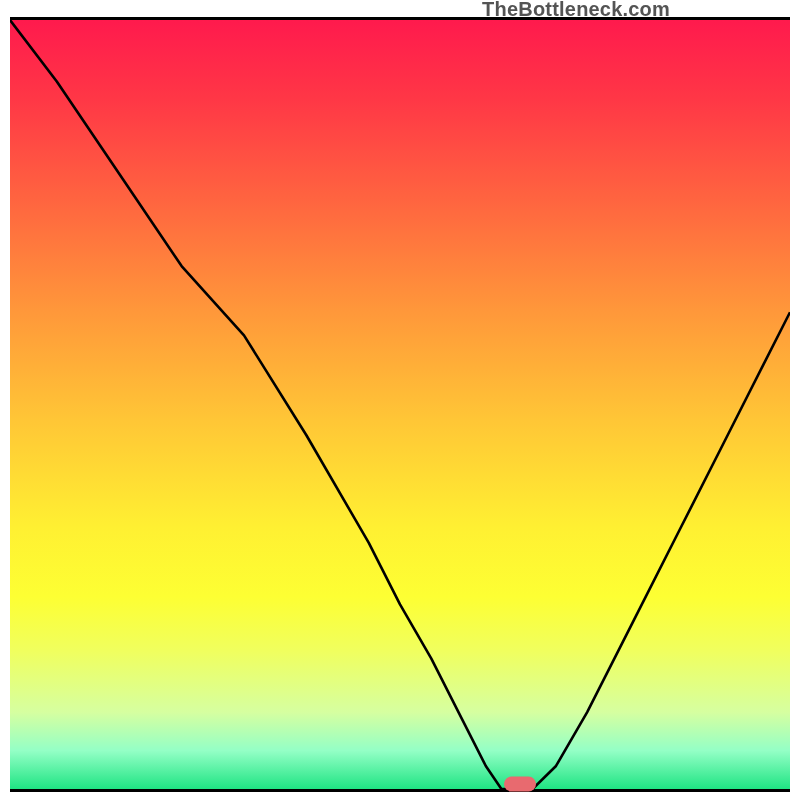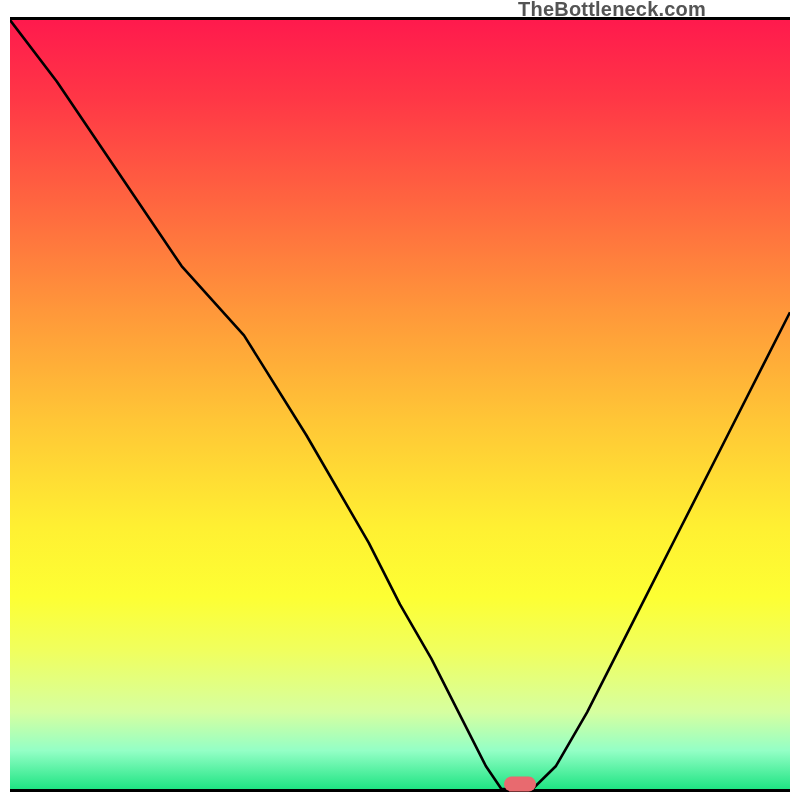--- a/index.html
+++ b/index.html
@@ -8,21 +8,20 @@
     width: 800px;
     height: 800px;
     overflow: hidden;
     background: #ffffff;
     font-family: Arial, Helvetica, sans-serif;
   }
   .chart-container {
     position: relative;
     width: 676px;
     height: 800px;
-    padding-left: 36px;
   }
   .plot-area {
     position: absolute;
     left: 10px;
     top: 17px;
     width: 780px;
     height: 775px;
     box-sizing: border-box;
     border-top: 3px solid #000;
     border-bottom: 3px solid #000;

